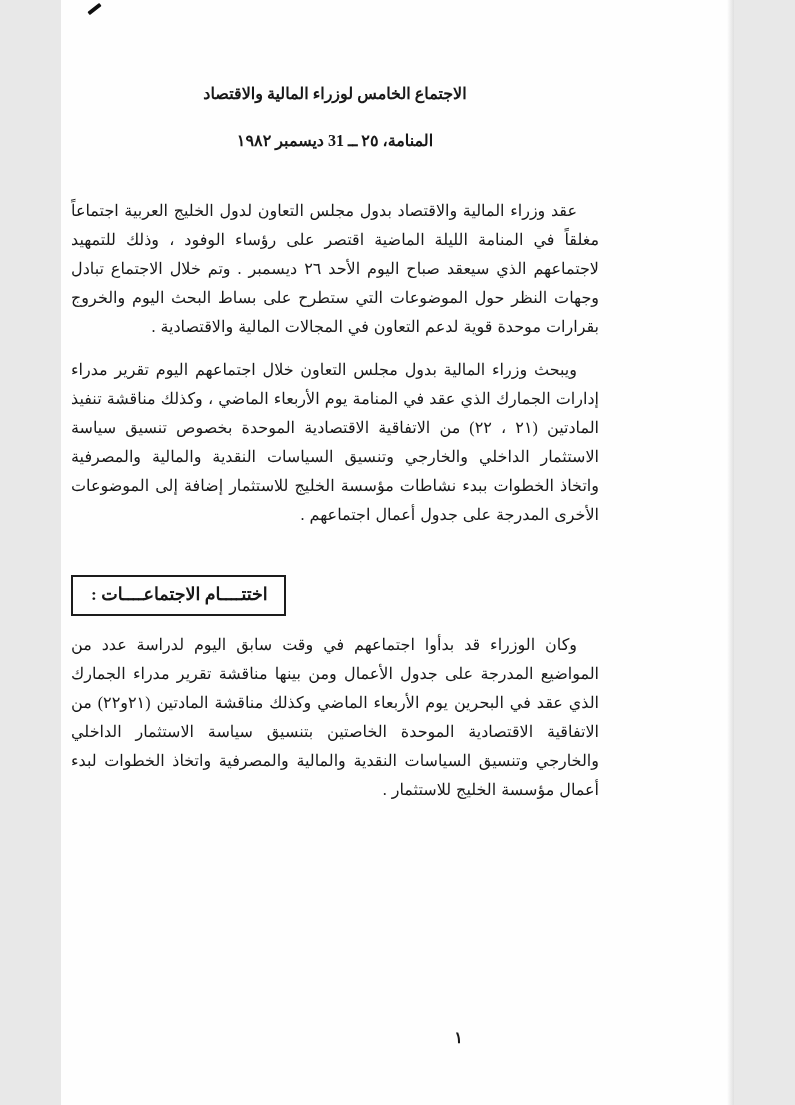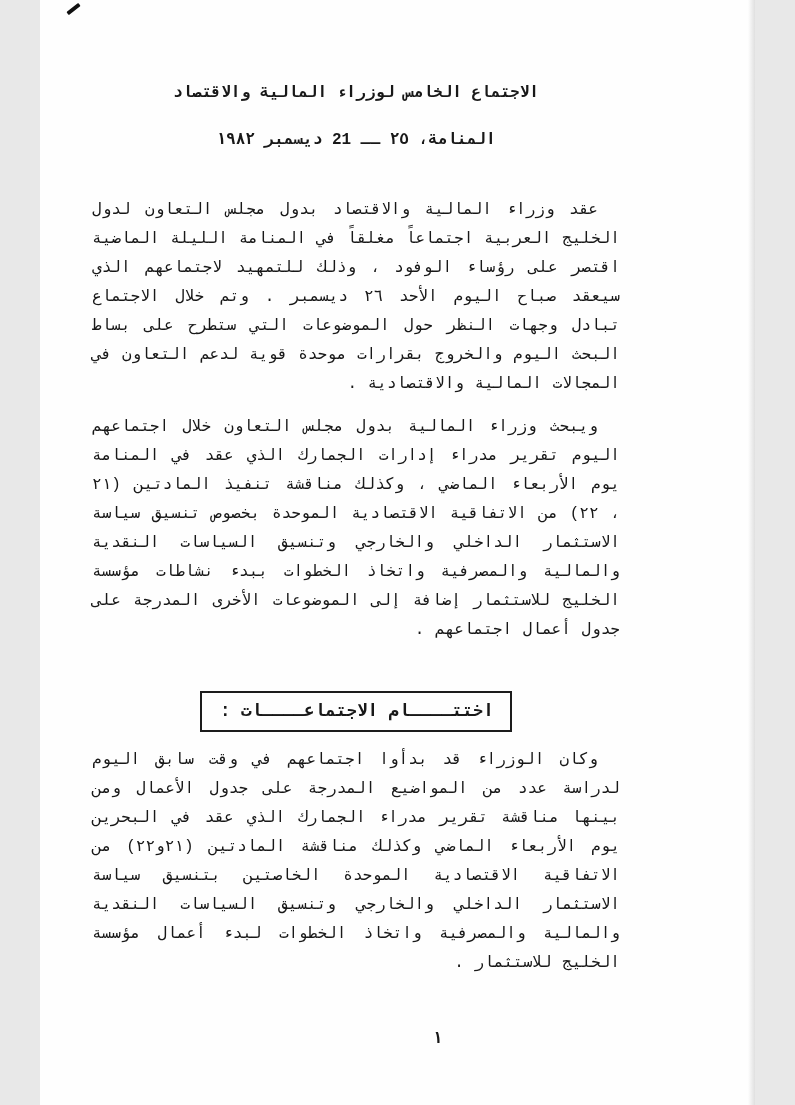--- a/index.html
+++ b/index.html
@@ -8,23 +8,22 @@
     padding: 0;
     background: #e8e8e8;
   }
   .sheet {
     position: relative;
     width: 673px;
     height: 1105px;
     margin: 0 auto;
     background: #fefefe;
     overflow: hidden;
-    font-family: Liberation Mono, monospace;
+    font-family: Liberation Serif, serif;
     color: #181818;
-    padding-left: 42px;
   }
   
   .corner-mark {
     position: absolute;
     top: 7px;
     left: 26px;
     width: 15px;
     height: 4px;
     background: #101010;
     transform: rotate(-38deg);
@@ -68,21 +67,21 @@
     word-spacing: 1px;
   }
   .para.first {
     margin-top: 32px;
   }
   .para.bold {
     font-weight: bold;
   }
   .section-heading-wrap {
     margin-top: 46px;
-    text-align: center;
+    text-align: left;
   }
   .boxed-heading {
     display: inline-block;
     border: 2px solid #1c1c1c;
     padding: 7px 16px 9px 18px;
     font-weight: bold;
     font-size: 17.5px;
     letter-spacing: 0.5px;
     white-space: nowrap;
   }
@@ -105,21 +104,21 @@
 
 <div class="sheet">
 
   <div class="corner-mark"></div>
   <div class="edge-shadow"></div>
 
   <div class="content">
 
     <div class="title-block">
       <div class="title-line">الاجتماع الخامس لوزراء المالية والاقتصاد</div>
-      <div class="title-line">المنامة، ٢٥ ــ 21 ديسمبر ١٩٨٢</div>
+      <div class="title-line">المنامة، ٢٥ ــ 31 ديسمبر ١٩٨٢</div>
     </div>
 
     <p class="para first">عقد وزراء المالية والاقتصاد بدول مجلس التعاون لدول الخليج العربية اجتماعاً مغلقاً في المنامة الليلة الماضية اقتصر على رؤساء الوفود ، وذلك للتمهيد لاجتماعهم الذي سيعقد صباح اليوم الأحد ٢٦ ديسمبر . وتم خلال الاجتماع تبادل وجهات النظر حول الموضوعات التي ستطرح على بساط البحث اليوم والخروج بقرارات موحدة قوية لدعم التعاون في المجالات المالية والاقتصادية .</p>
 
     <p class="para">ويبحث وزراء المالية بدول مجلس التعاون خلال اجتماعهم اليوم تقرير مدراء إدارات الجمارك الذي عقد في المنامة يوم الأربعاء الماضي ، وكذلك مناقشة تنفيذ المادتين (٢١ ، ٢٢) من الاتفاقية الاقتصادية الموحدة بخصوص تنسيق سياسة الاستثمار الداخلي والخارجي وتنسيق السياسات النقدية والمالية والمصرفية واتخاذ الخطوات ببدء نشاطات مؤسسة الخليج للاستثمار إضافة إلى الموضوعات الأخرى المدرجة على جدول أعمال اجتماعهم .</p>
 
     <div class="section-heading-wrap">
       <span class="boxed-heading">اختتــــام الاجتماعــــات :</span>
     </div>
 

